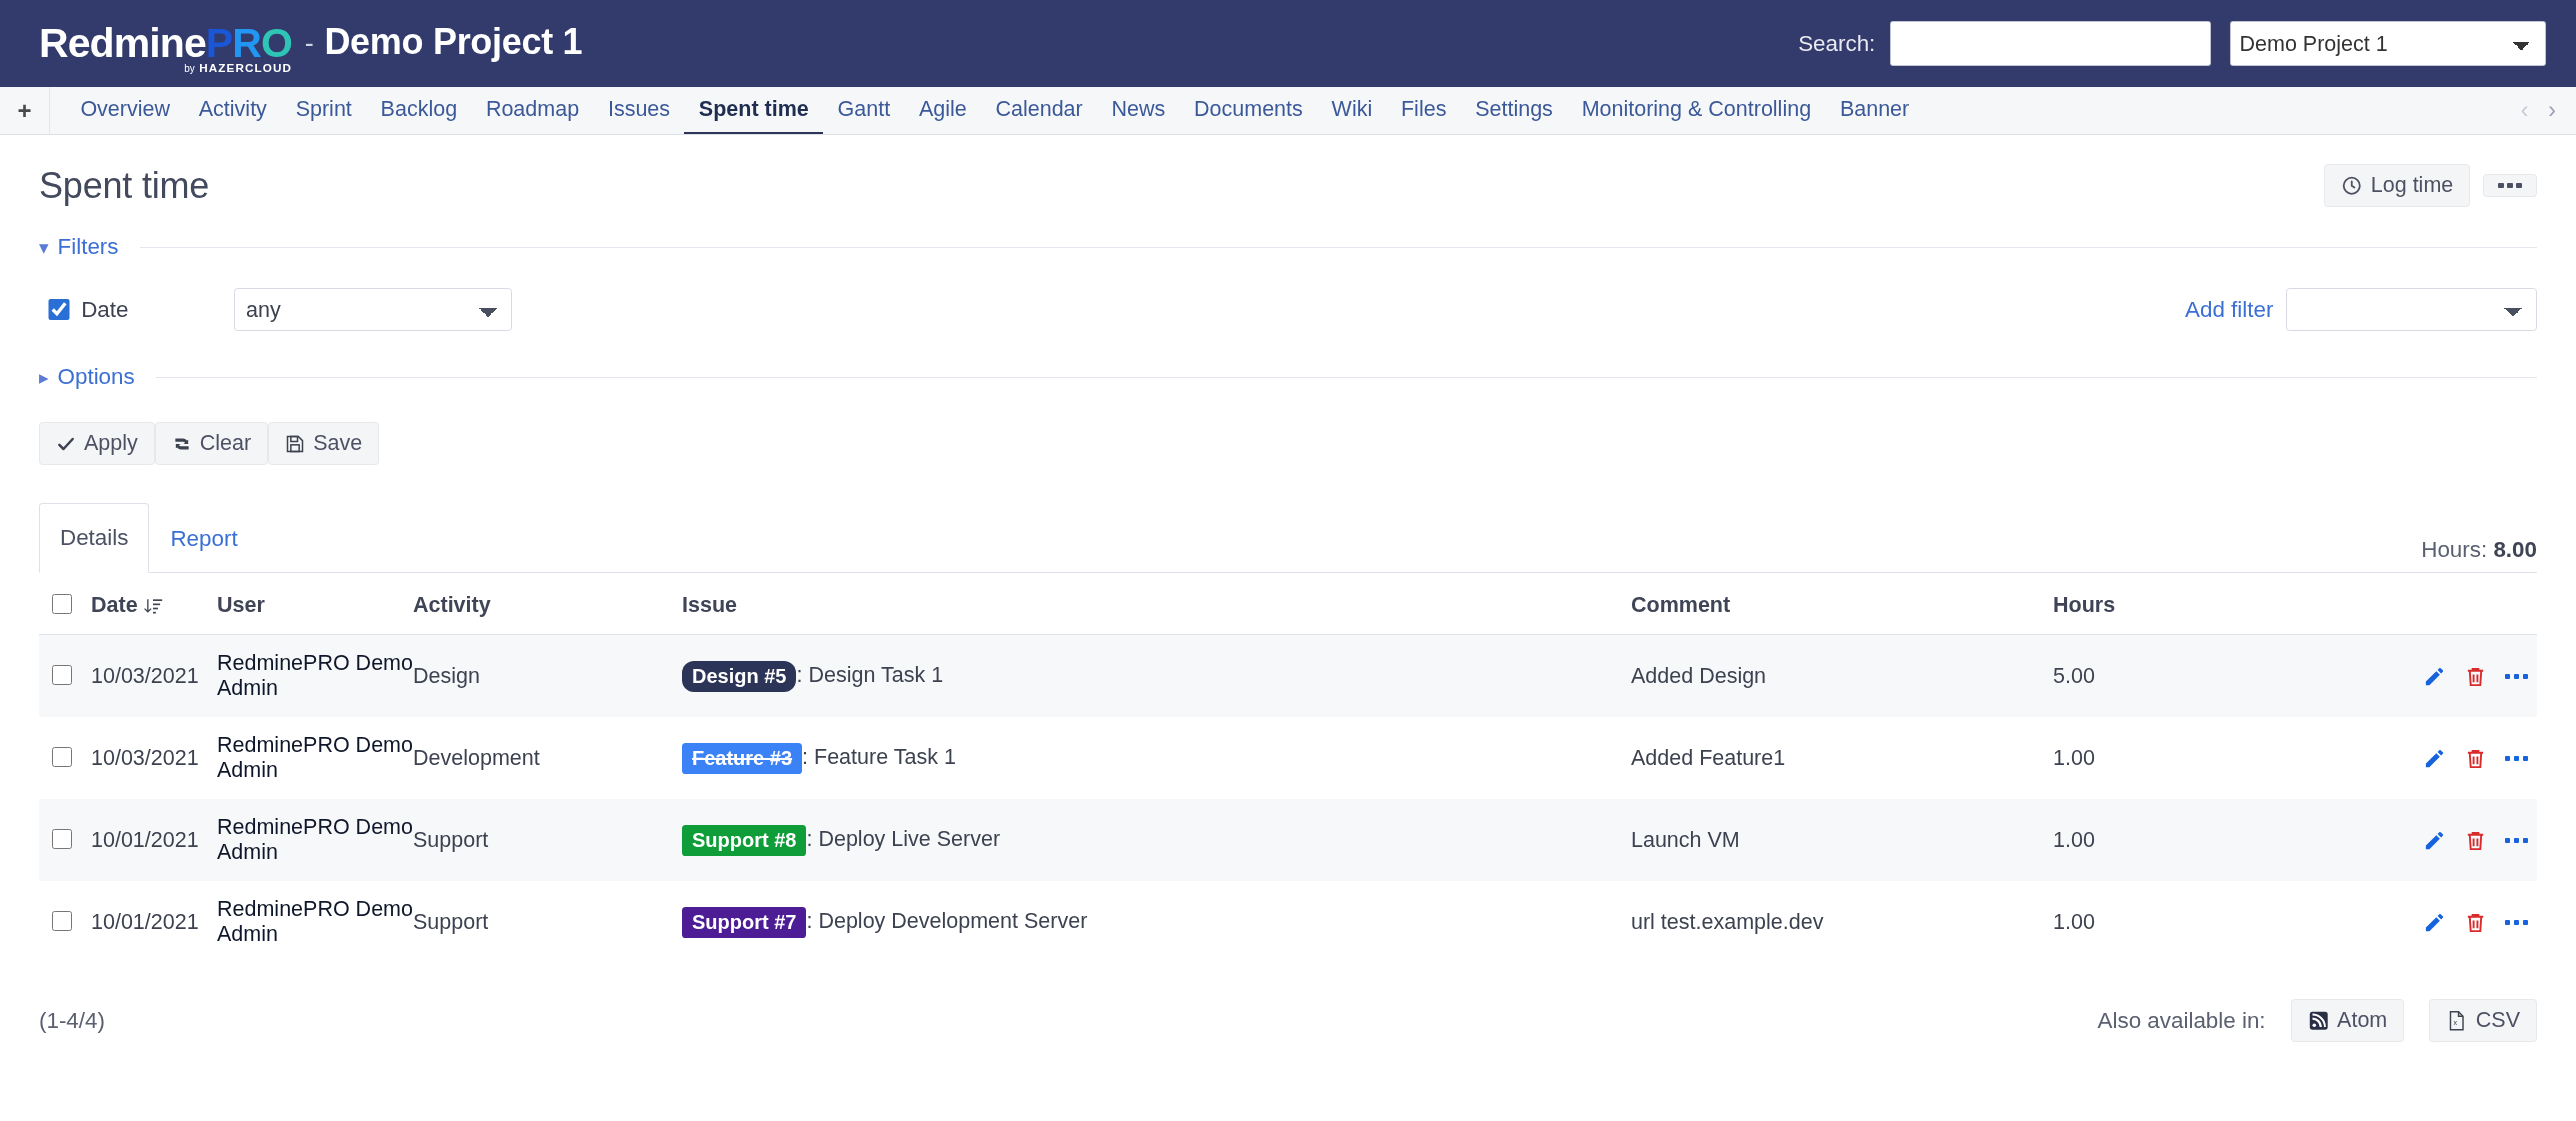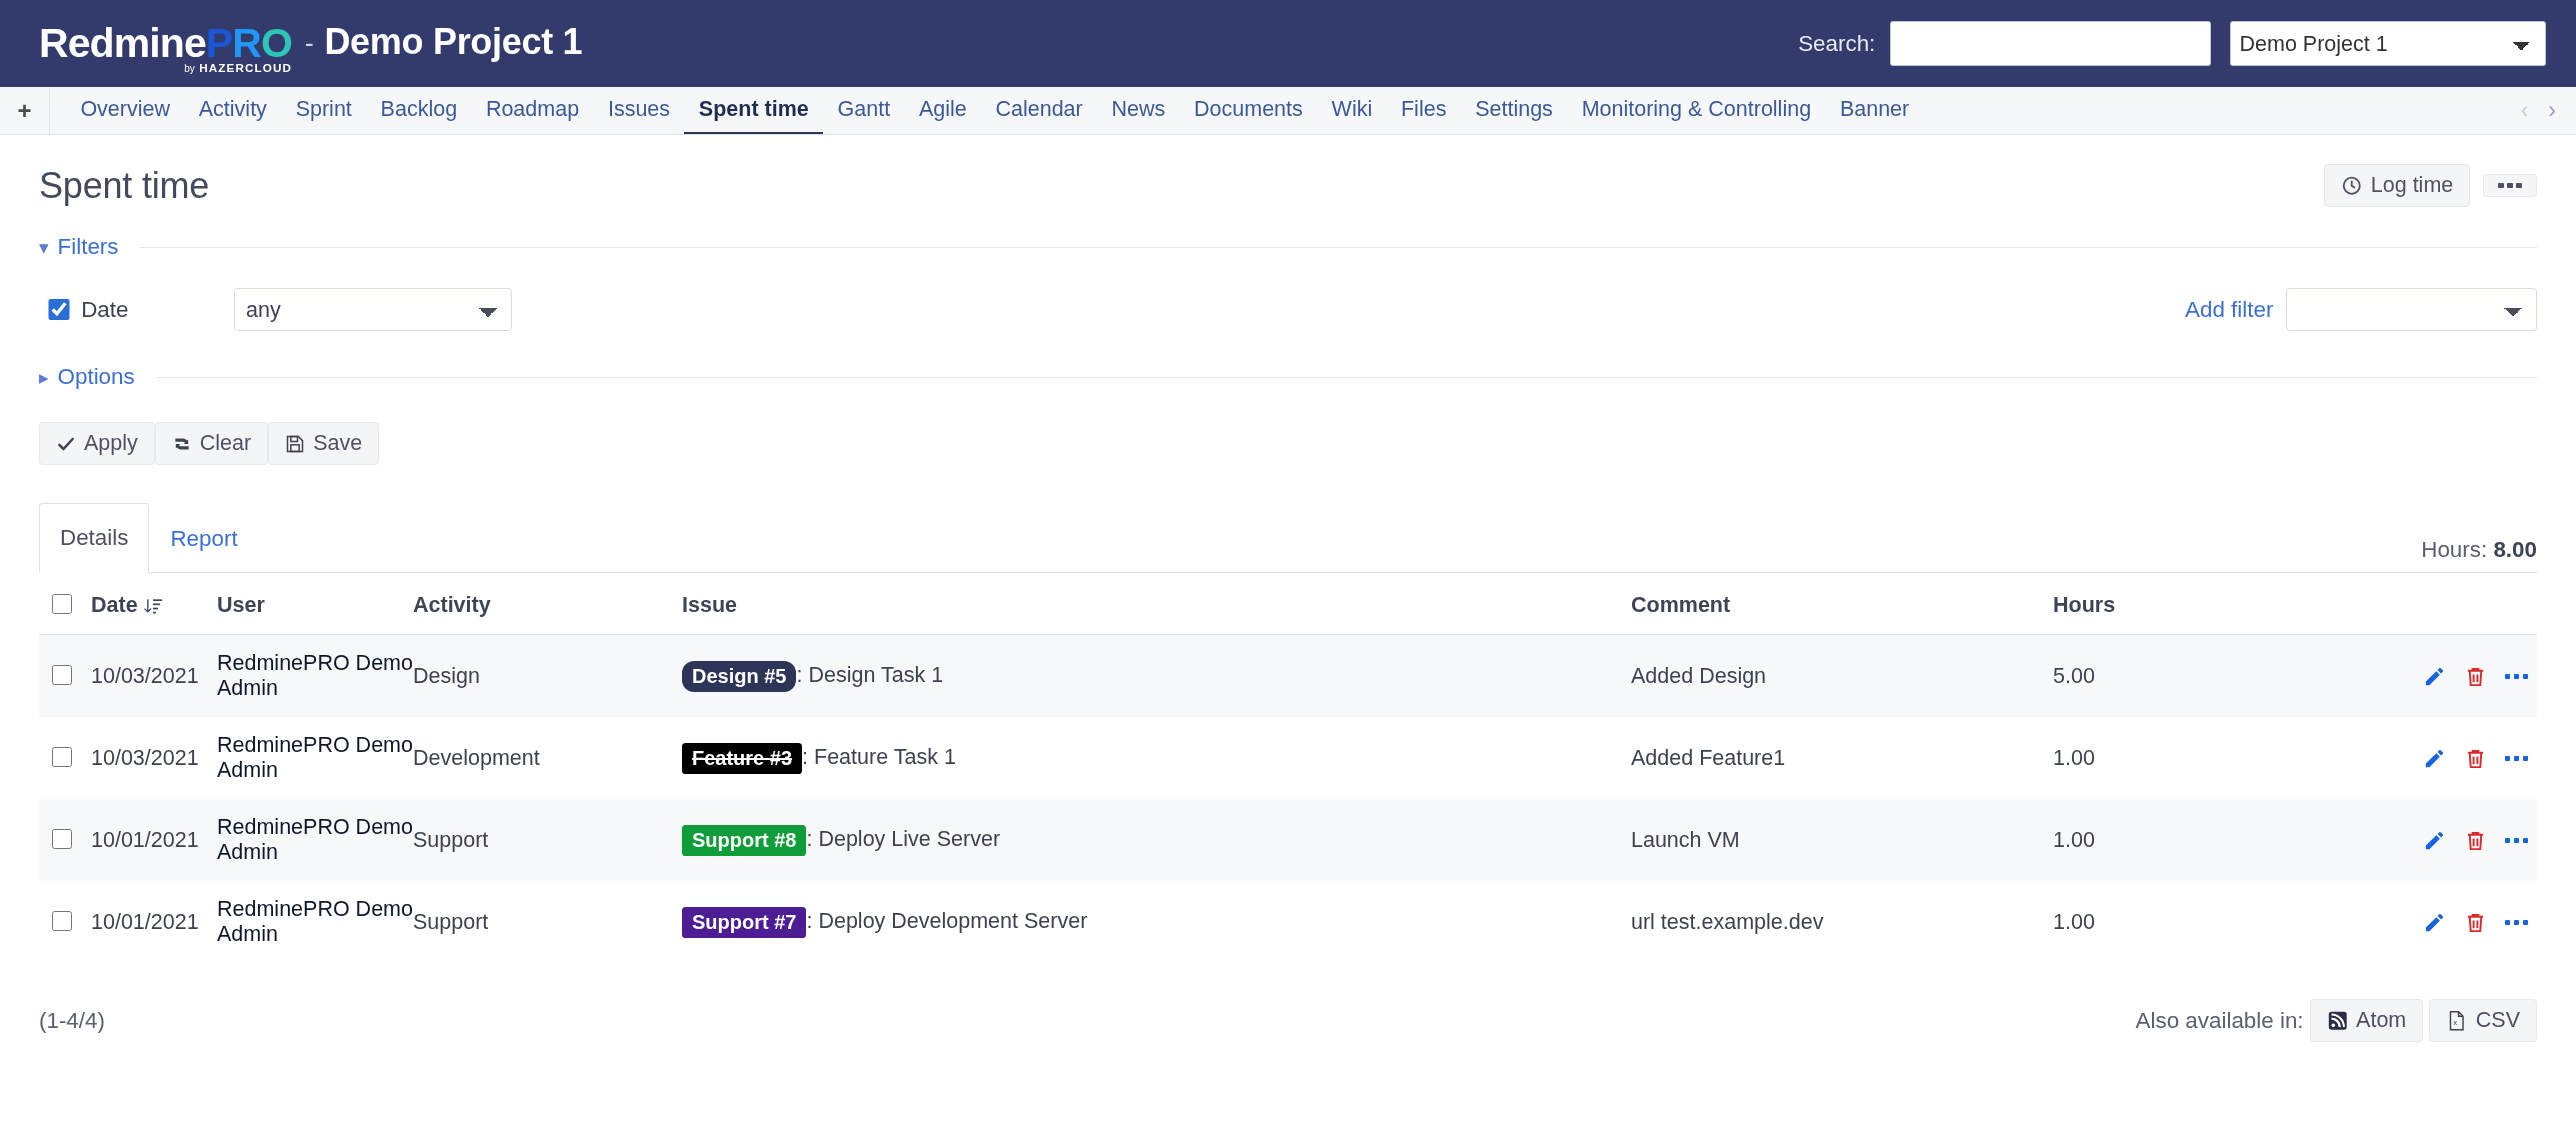--- a/index.html
+++ b/index.html
@@ -215,21 +215,21 @@
 
   .tools{ display:flex; align-items:center; justify-content:flex-end; gap:18px; padding-right:9px; }
   .tool{ cursor:pointer; display:inline-flex; }
 
   
   .bottom-row{
     display:flex; align-items:center; justify-content:space-between;
     margin-top:36px;
   }
   .pager{ font-size:22.4px; color:#5b6070; }
-  .also{ display:flex; align-items:center; gap:6px; }
+  .also{ display:flex; align-items:center; gap:25px; }
   .also-label{ font-size:22.4px; color:#5b6070; }
 
   .footer{
     text-align:center; margin-top:47px;
     font-size:20.6px; color:#9ba0ad;
   }
   .footer a{ color:#3b6fd4; text-decoration:none; font-weight:bold; }
 </style>
 </head>
 <body>
@@ -429,21 +429,21 @@
               </span>
         </div>
           </td>
       </tr>
 
       <tr>
         <td class="col-cb"><input class="cb" type="checkbox" style=""></td>
         <td>10/03/2021</td>
         <td><a class="lnk">RedminePRO Demo Admin</a></td>
         <td>Development</td>
-        <td><a class="badge closed" style="background: #000000;">Feature #3</a><span class="issue-sep">:</span> <span class="issue-sub">Feature Task 1</span></td>
+        <td><a class="badge closed" style="background: #3b82f6;">Feature #3</a><span class="issue-sep">:</span> <span class="issue-sub">Feature Task 1</span></td>
         <td>Added Feature1</td>
         <td>1.00</td>
         <td>
             <div class="tools">
           <span class="tool">
                 <svg width="23" height="23" viewBox="0 0 24 24" fill="#1763dd">
                   <path d="M3 17.3V21h3.7L17.6 10.1l-3.7-3.7L3 17.3zM20.7 7a1 1 0 000-1.4l-2.3-2.3a1 1 0 00-1.4 0l-1.8 1.8 3.7 3.7L20.7 7z"></path>
                 </svg>
               </span>
           <span class="tool">

